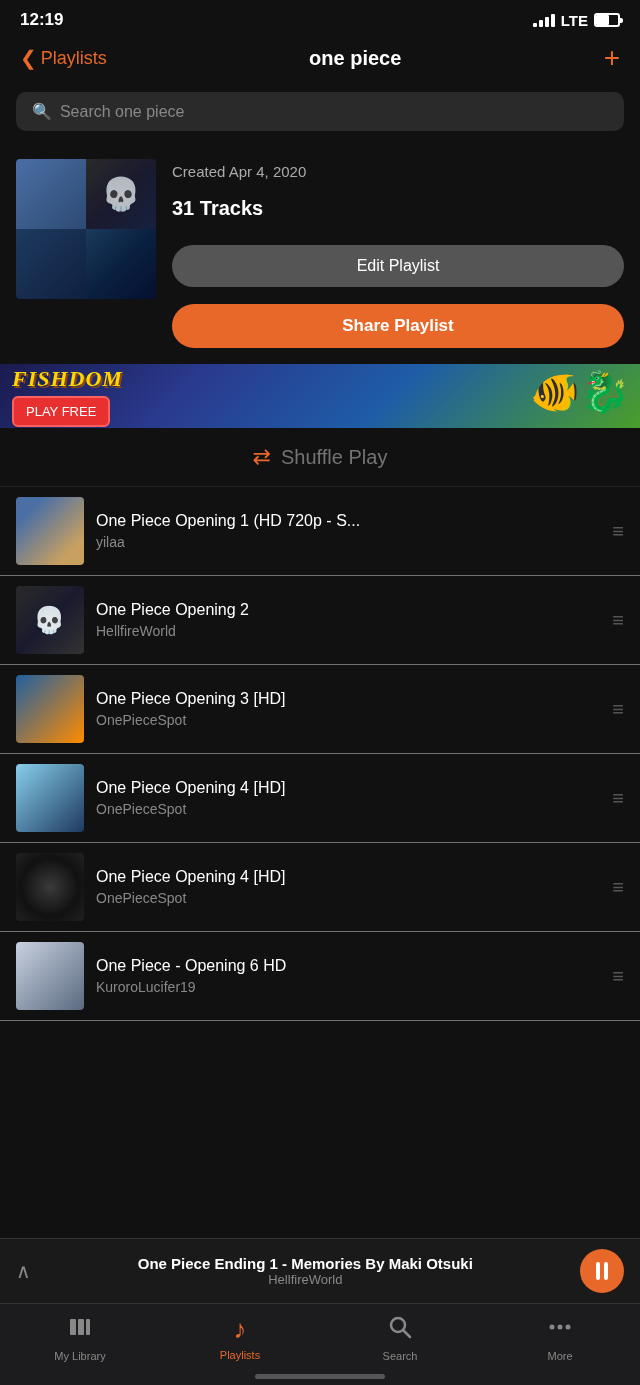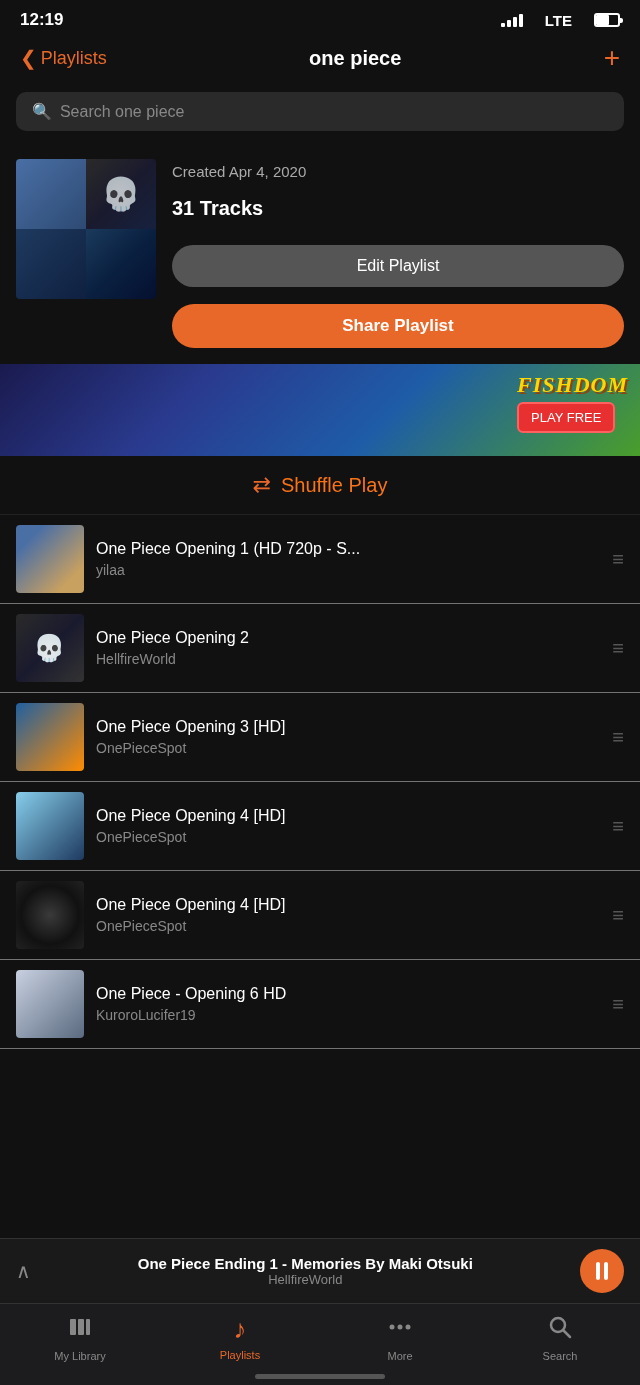--- a/index.html
+++ b/index.html
@@ -23,21 +23,21 @@
       text-align: center;
     }
     .status-time {
       font-size: 17px;
       font-weight: 600;
       color: #fff;
     }
     .status-icons {
       display: flex;
       align-items: center;
-      gap: 22px;
+      gap: 6px;
       font-size: 13px;
       color: #fff;
     }
     .battery-icon {
       width: 26px;
       height: 14px;
       border: 2px solid #fff;
       border-radius: 3px;
       position: relative;
       display: inline-block;
@@ -186,27 +186,26 @@
       padding: 12px 16px;
       font-size: 17px;
       font-weight: 600;
       cursor: pointer;
       text-align: center;
     }
 
     
     .ad-banner {
       width: 100%;
-      height: 92px;
+      height: 64px;
       background: linear-gradient(135deg, #1a1a4e 0%, #2a3a8e 30%, #1e5ca8 60%, #4a9e2a 100%);
       position: relative;
       overflow: hidden;
       display: flex;
-      align-items: flex-end;
-      flex-direction: column;
+      align-items: center;
     }
     .ad-left {
       padding: 8px 12px;
       z-index: 2;
     }
     .ad-title {
       font-size: 22px;
       font-weight: 900;
       color: #FFD700;
       text-shadow: 2px 2px 0 #8B4513;
@@ -246,21 +245,21 @@
       gap: 10px;
       padding: 16px;
       background: #111;
       border-bottom: 1px solid #222;
     }
     .shuffle-icon {
       color: #e8682a;
       font-size: 22px;
     }
     .shuffle-text {
-      color: #f97316;
+      color: #737373;
       font-size: 20px;
       font-weight: 500;
     }
 
     
     .track-list {
       background: #111;
     }
     .track-item {
       display: flex;
@@ -589,31 +588,31 @@
     </span>
     <span class="tab-label">My Library</span>
   </div>
   <div class="tab-item">
     <span class="tab-icon active music-note">♪</span>
     <span class="tab-label active">Playlists</span>
   </div>
   <div class="tab-item">
     <span class="tab-icon">
       <svg width="26" height="26" viewBox="0 0 26 26" fill="none">
+        <circle cx="11" cy="11" r="7" stroke="#888" stroke-width="2.5"></circle>
+        <line x1="16.5" y1="16.5" x2="23" y2="23" stroke="#888" stroke-width="2.5" stroke-linecap="round"></line>
+      </svg>
+    </span>
+    <span class="tab-label">Search</span>
+  </div>
+  <div class="tab-item">
+    <span class="tab-icon">
+      <svg width="26" height="26" viewBox="0 0 26 26" fill="none">
         <circle cx="5" cy="13" r="2.5" fill="#888"></circle>
         <circle cx="13" cy="13" r="2.5" fill="#888"></circle>
         <circle cx="21" cy="13" r="2.5" fill="#888"></circle>
       </svg>
     </span>
     <span class="tab-label">More</span>
   </div>
-  <div class="tab-item">
-    <span class="tab-icon">
-      <svg width="26" height="26" viewBox="0 0 26 26" fill="none">
-        <circle cx="11" cy="11" r="7" stroke="#888" stroke-width="2.5"></circle>
-        <line x1="16.5" y1="16.5" x2="23" y2="23" stroke="#888" stroke-width="2.5" stroke-linecap="round"></line>
-      </svg>
-    </span>
-    <span class="tab-label">Search</span>
-  </div>
 </div>
 
 <div class="home-indicator"></div>
 
 </body></html>

